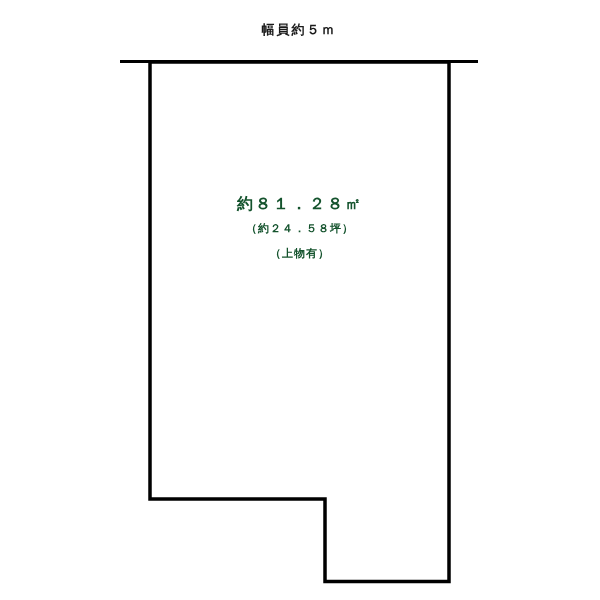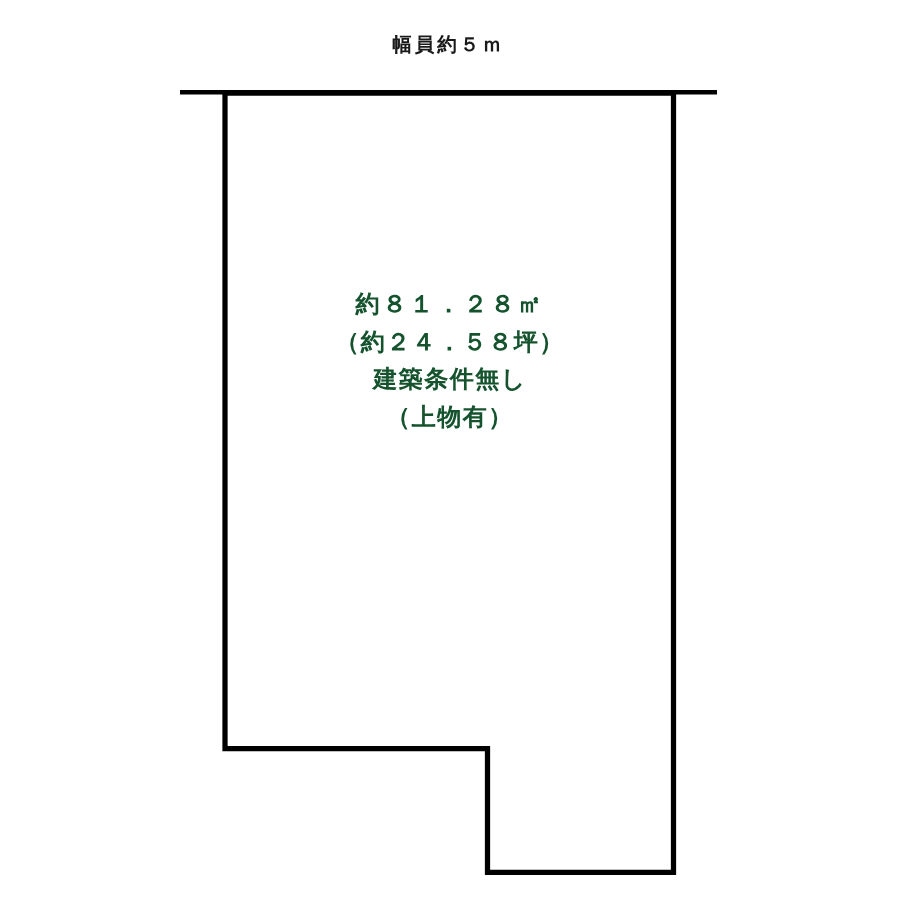--- a/index.html
+++ b/index.html
@@ -48,36 +48,35 @@
     line-height: 25px;
     white-space: nowrap;
   }
   .area-sqm {
     font-size: 16px;
     letter-spacing: 2px;
   }
   .area-tsubo,
   .condition,
   .structure {
-    font-size: 16px;
+    font-size: 11px;
     letter-spacing: 1px;
   }
 </style>
 </head>
 <body>
 
 <div class="canvas">
 
   <div class="road-label">幅員約５ｍ</div>
 
   <svg class="diagram" width="600" height="600" viewBox="0 0 600 600">
     <line x1="120" y1="61.5" x2="478" y2="61.5" stroke="#000000" stroke-width="3"></line>
     <polygon points="150,62 449,62 449,581.5 325,581.5 325,499 150,499" fill="none" stroke="#000000" stroke-width="3.5"></polygon>
   </svg>
 
   <div class="plot-info">
     <div class="line area-sqm">約８１．２８㎡</div>
     <div class="line area-tsubo">（約２４．５８坪）</div>
-    <div class="line condition">建築条件無し</div>
     <div class="line structure">（上物有）</div>
   </div>
 
 </div>
 
 </body></html>

